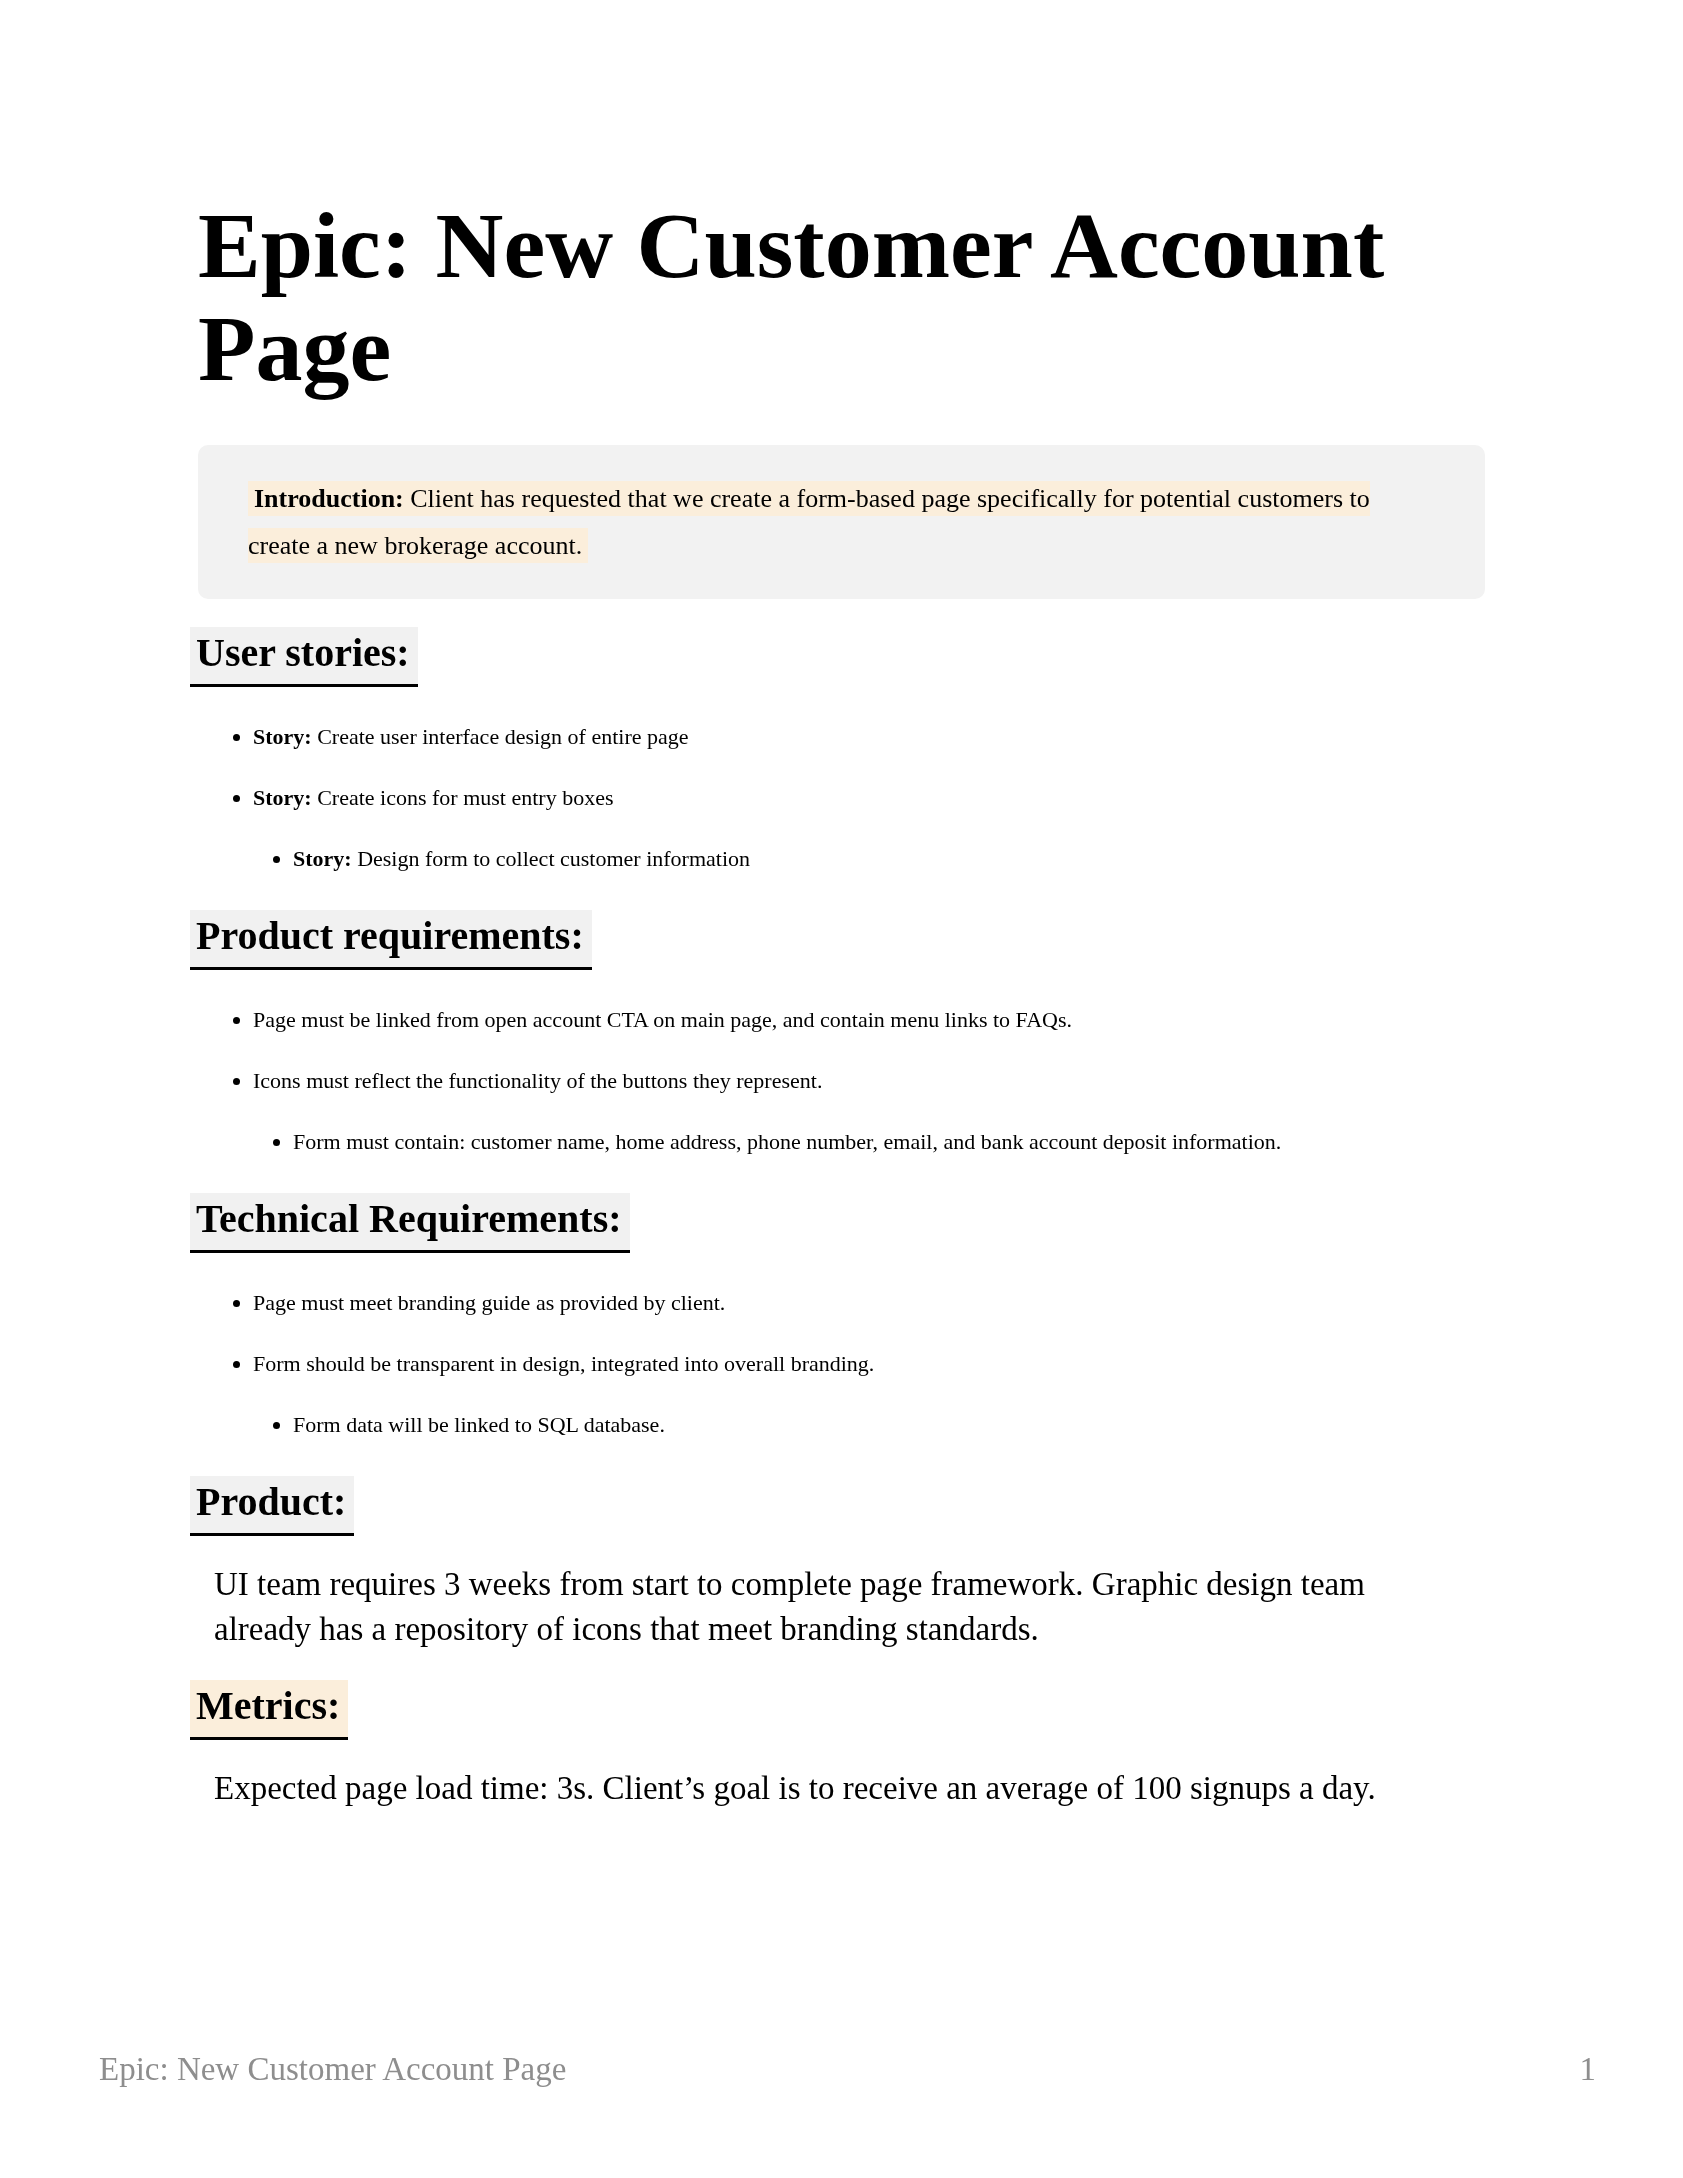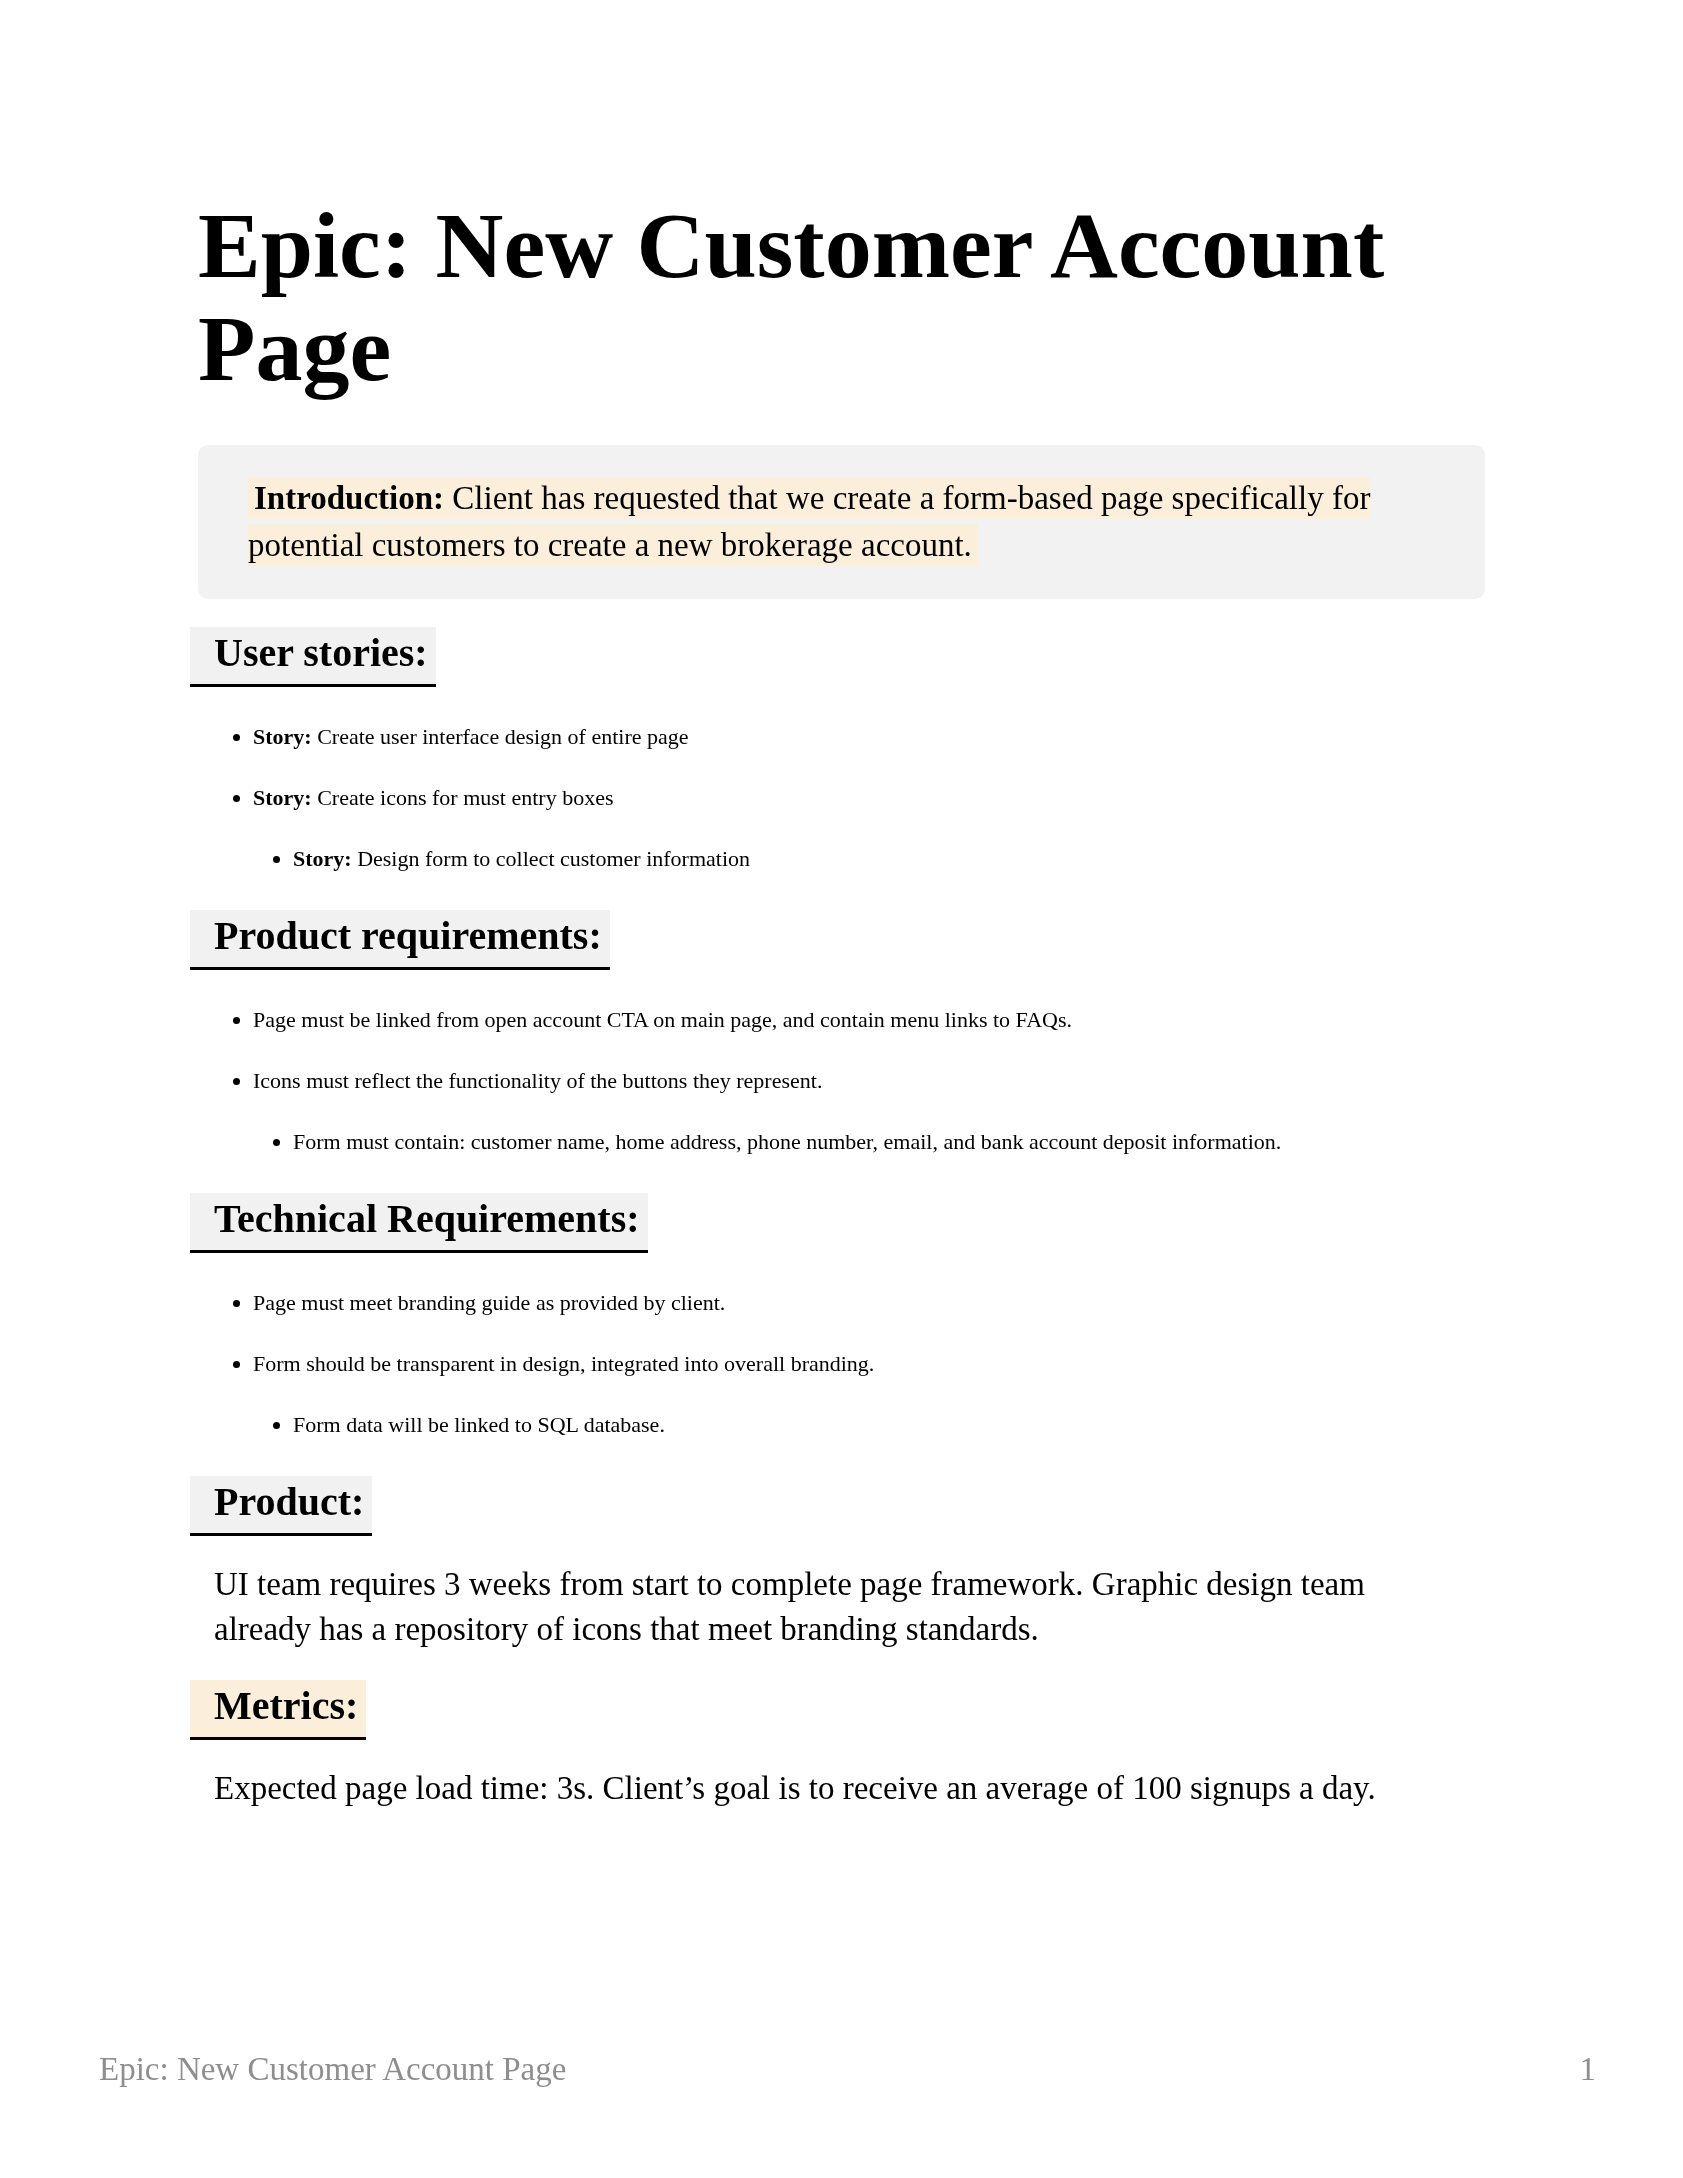--- a/index.html
+++ b/index.html
@@ -31,41 +31,41 @@
   .intro-box {
     margin-top: 44px;
     width: 1287px;
     box-sizing: border-box;
     background: #f2f2f2;
     border-radius: 10px;
     padding: 30px 50px;
   }
   .intro-text {
     margin: 0;
-    font-size: 33px;
+    font-size: 26px;
     line-height: 47px;
     max-width: 1188px;
   }
   .hl-peach {
     background: #fbeedb;
     padding: 3px 6px;
   }
   .hl-gray {
     background: #f1f1f1;
     padding: 3px 6px;
   }
   h2.sec-heading {
     margin: 28px 0 26px 0;
     font-size: 40px;
     line-height: 1.2;
     font-weight: bold;
   }
   h2.sec-heading .h2hl {
     display: inline-block;
-    padding: 2px 8px 7px 24px;
+    padding: 2px 8px 7px 6px;
     margin-left: -8px;
     border-bottom: 3px solid #000000;
   }
   ul.bullets {
     margin: 0;
     padding: 0 0 0 55px;
     list-style: disc;
   }
   ul.bullets li {
     font-size: 22px;

